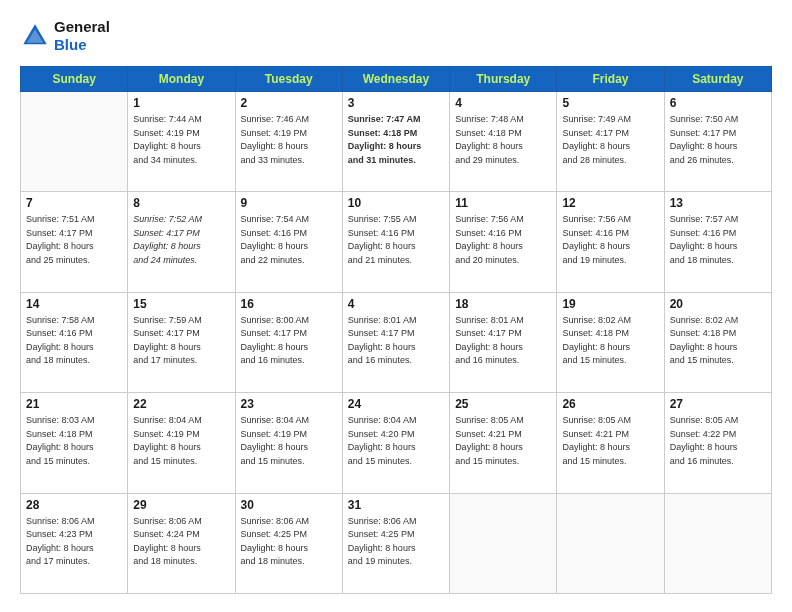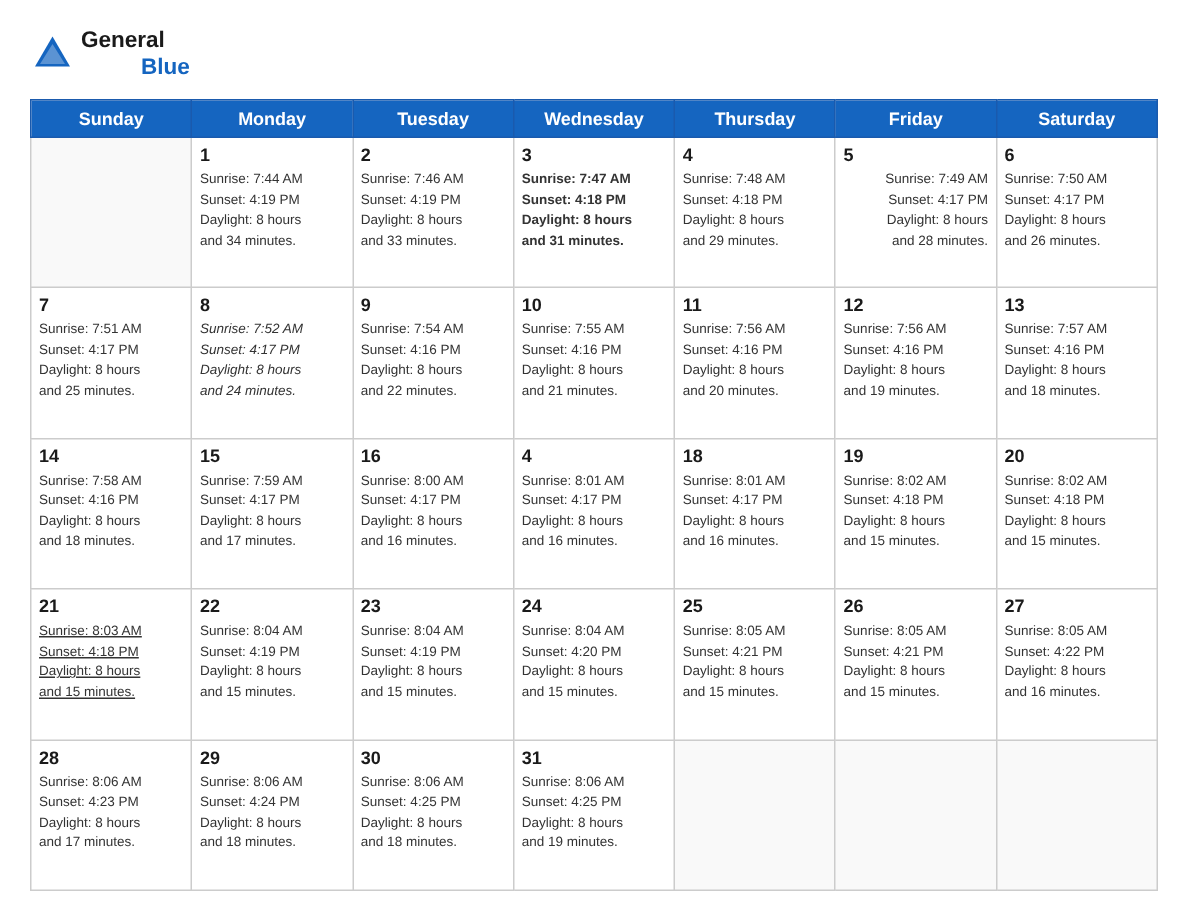--- a/index.html
+++ b/index.html
@@ -27,21 +27,21 @@
       display: flex;
       align-items: center;
       gap: 4px;
     }
     .logo-text {
       font-size: 15px;
       font-weight: bold;
       color: #1a1a1a;
       line-height: 1.2;
     }
-    .logo-text .blue { color: #1565C0; margin-left: 40px; }
+    .logo-text .blue { color: #1565C0; }
     .logo-icon {
       width: 30px;
       height: 30px;
     }
     .title-block {
       text-align: right;
     }
     .month-title {
       font-size: 32px;
       font-weight: bold;
@@ -54,21 +54,21 @@
     }
     .calendar {
       flex: 1;
       border: 1px solid #ccc;
       border-collapse: collapse;
       width: 100%;
       table-layout: fixed;
     }
     .calendar th {
       background-color: #1565C0;
-      color: #ffffff;
+      color: #bef264;
       font-size: 12px;
       font-weight: bold;
       text-align: center;
       padding: 5px 2px;
       border: 1px solid #1a5aad;
     }
     .calendar td {
       vertical-align: top;
       border: 1px solid #ccc;
       padding: 4px 5px;
@@ -154,21 +154,21 @@
           </td>
           <td>
             <span class="day-num">4</span>
             <div class="day-info" style="white-space: pre-line;">Sunrise: 7:48 AM
 Sunset: 4:18 PM
 Daylight: 8 hours
 and 29 minutes.</div>
           </td>
           <td>
             <span class="day-num">5</span>
-            <div class="day-info" style="white-space: pre-line; text-align: right;">Sunrise: 7:49 AM
+            <div class="day-info" style="white-space: pre-line;">Sunrise: 7:49 AM
 Sunset: 4:17 PM
 Daylight: 8 hours
 and 28 minutes.</div>
           </td>
           <td>
             <span class="day-num">6</span>
             <div class="day-info" style="white-space: pre-line;">Sunrise: 7:50 AM
 Sunset: 4:17 PM
 Daylight: 8 hours
 and 26 minutes.</div>
@@ -272,21 +272,21 @@
             <span class="day-num">20</span>
             <div class="day-info" style="white-space: pre-line;">Sunrise: 8:02 AM
 Sunset: 4:18 PM
 Daylight: 8 hours
 and 15 minutes.</div>
           </td>
         </tr>
         <tr>
           <td>
             <span class="day-num">21</span>
-            <div class="day-info" style="white-space: pre-line; text-decoration: underline;">Sunrise: 8:03 AM
+            <div class="day-info" style="white-space: pre-line;">Sunrise: 8:03 AM
 Sunset: 4:18 PM
 Daylight: 8 hours
 and 15 minutes.</div>
           </td>
           <td>
             <span class="day-num">22</span>
             <div class="day-info" style="white-space: pre-line;">Sunrise: 8:04 AM
 Sunset: 4:19 PM
 Daylight: 8 hours
 and 15 minutes.</div>

